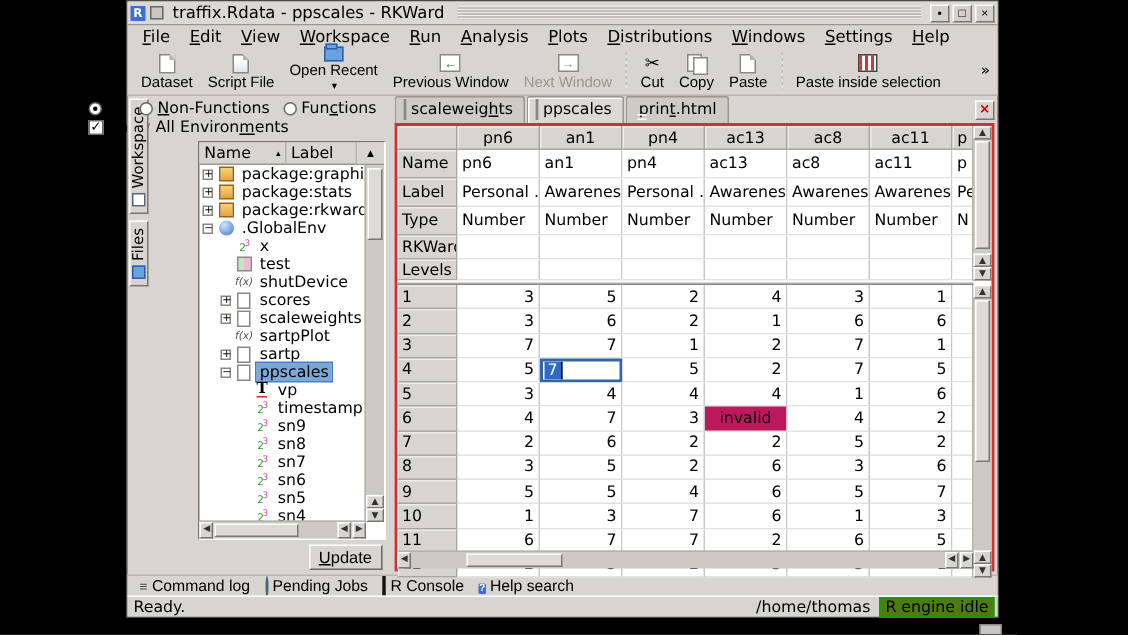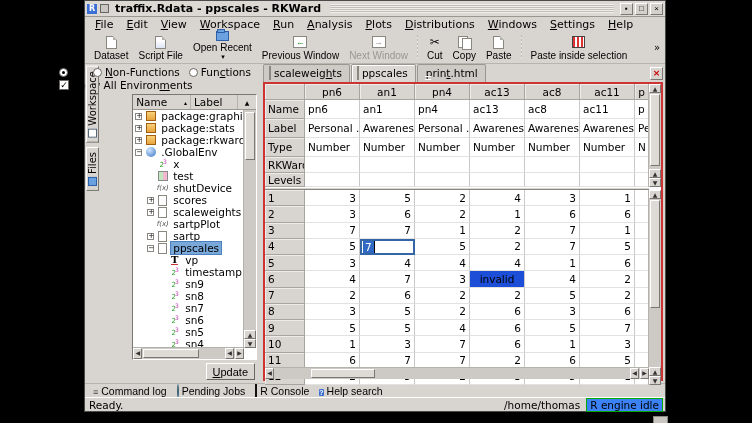--- a/index.html
+++ b/index.html
@@ -6,21 +6,21 @@
   .stage{position:relative;width:752px;height:423px;background:#000;overflow:hidden;
          font-family:"DejaVu Sans","Liberation Sans",sans-serif;font-size:10.5px;color:#000;}
   .window{position:absolute;left:84px;top:0;width:582px;height:412px;background:#d8d5d0;
           border:1px solid #4a4a4a;box-sizing:border-box;display:flex;flex-direction:column;}
   
   .titlebar{height:15px;display:flex;align-items:center;gap:3px;padding:0 2px;
             background:#dcd9d4;border-bottom:1px solid #9a9791;flex:none;}
   .tb-appicon{width:10px;height:10px;background:#3b6fd4;color:#fff;font-size:8px;font-weight:bold;
               line-height:10px;text-align:center;flex:none;}
   .tb-pinicon{width:9px;height:9px;border:1px solid #666;background:#cac7c2;box-sizing:border-box;flex:none;}
-  .tb-title{font-weight:bold;font-size:11px;white-space:nowrap;padding:0 3px;}
+  .tb-title{font-weight:normal;font-size:11px;white-space:nowrap;padding:0 3px;}
   .tb-grip{flex:1;height:9px;margin:0 3px;
            background:repeating-linear-gradient(180deg,#efedea 0 1px,#c2bfba 1px 2px);}
   .winbtn{width:13px;height:12px;flex:none;background:#d4d1cc;border:1px solid;
           border-color:#fff #7a7772 #7a7772 #fff;font-size:8px;line-height:10px;text-align:center;
           padding:0;box-sizing:border-box;}
   
   .menubar{height:14px;display:flex;align-items:center;padding:0 4px;gap:1px;flex:none;
            font-size:11px;background:#d8d5d0;}
   .menu-item{padding:0 6px;white-space:nowrap;}
   
@@ -122,42 +122,42 @@
   .grid{position:absolute;left:0;top:0;right:12px;display:grid;
         grid-template-columns:40px repeat(6,55px) 1fr;overflow:hidden;}
   .metagrid{height:103px;}
   .datagrid{top:106px;height:195px;grid-auto-rows:16.25px;}
   .cell{box-sizing:border-box;overflow:hidden;white-space:nowrap;font-size:10.5px;display:flex;align-items:center;}
   .hcell{background:#d8d5d0;border-right:1px solid #a8a5a0;border-bottom:1px solid #a8a5a0;
          box-shadow:inset 1px 1px 0 #eeece9;padding:0 3px;}
   .hcell.center{justify-content:center;}
   .vcell{background:#fff;border-right:1px solid #c9c9c9;border-bottom:1px solid #e2e2e2;padding:0 3px;}
   .vcell.num{justify-content:flex-end;}
-  .vcell.invalid{background:#1d4ed8;justify-content:center;}
+  .vcell.invalid{background:#be185d;justify-content:center;}
   .vcell.editing{border:2px solid #3465a4;padding:0 1px;}
   .editsel{background:#316ac5;color:#fff;padding:0 2px;border-right:1px solid #000;}
   .splitter{position:absolute;left:0;right:12px;top:103px;height:3px;background:#d8d5d0;
             border-top:1px solid #fff;border-bottom:1px solid #8a8781;box-sizing:border-box;}
   .ed-sbv{position:absolute;right:0;width:12px;background:#cdcac5;border-left:1px solid #b5b2ad;}
   .ed-sbv.meta{top:0;height:103px;} .ed-sbv.data{top:106px;height:195px;}
   .ed-sbh{position:absolute;left:0;right:12px;bottom:0;height:11px;background:#cdcac5;border-top:1px solid #b5b2ad;}
   
   .dockbar{height:13px;flex:none;display:flex;align-items:center;gap:2px;padding:0 4px;
            border-top:1px solid #b8b5b0;background:#d8d5d0;font-size:10.5px;}
   .dock-btn{display:flex;align-items:center;gap:3px;padding:0 4px;background:none;border:none;font-size:10.5px;white-space:nowrap;}
   .di-log{font-size:9px;color:#444;}
   .di-clock{width:8px;height:8px;border-radius:50%;border:1px solid #467;background:#cfe0f0;box-sizing:border-box;}
   .di-console{width:10px;height:7px;background:#333;border:1px solid #111;box-sizing:border-box;}
   .di-help{width:9px;height:9px;background:#3b6fd4;color:#fff;font-size:7px;font-weight:bold;
            line-height:9px;text-align:center;border-radius:1px;}
   .statusbar{height:13px;flex:none;display:flex;align-items:center;padding:0 2px;font-size:10.5px;
              background:#d8d5d0;border-top:1px solid #fff;}
   .st-ready{flex:1;padding-left:2px;}
   .st-path{padding:0 6px;}
-  .st-engine{background:#3b82f6;padding:0 3px;border:1px solid #0a0;}
+  .st-engine{background:#4d7c0f;padding:0 3px;border:1px solid #0a0;}
   .taskbar-sliver{position:absolute;left:653px;top:416px;width:13px;height:7px;background:#c9c6c1;border:1px solid #8a8781;}
   u{text-decoration:underline;}
 </style>
 </head>
 <body>
 
 <div class="stage">
   <div class="window">
 
     <div class="titlebar">

